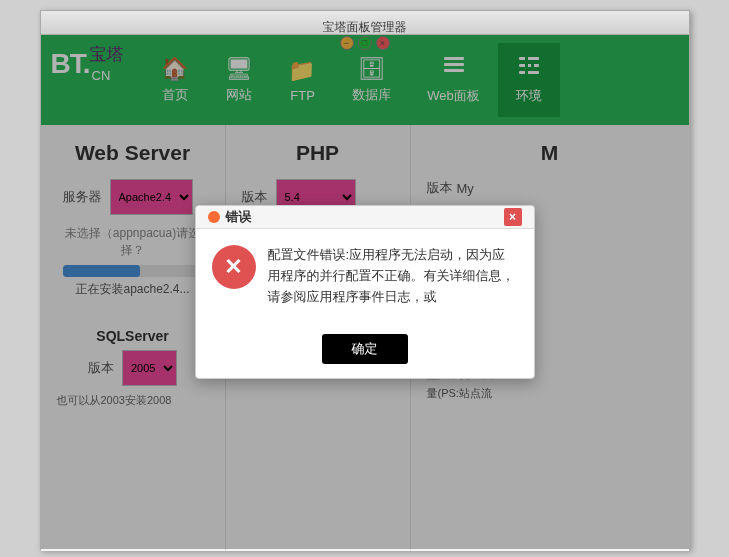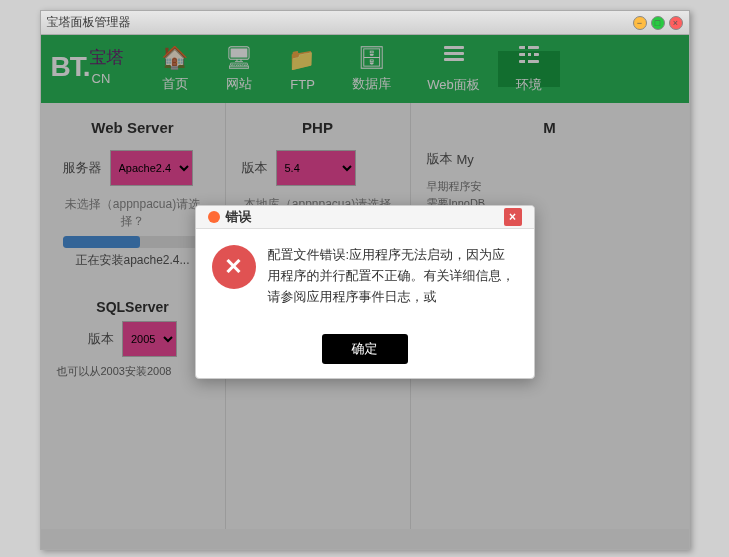--- a/index.html
+++ b/index.html
@@ -22,22 +22,23 @@
       position: relative;
       box-shadow: 2px 2px 6px rgba(0,0,0,0.3);
     }
 
     .window-titlebar {
       background: linear-gradient(to bottom, #e8e8e8, #d0d0d0);
       height: 24px;
       display: flex;
       align-items: center;
       justify-content: space-between;
-      padding: 0 6px;
+      padding: 8px 6px;
       border-bottom: 1px solid #aaa;
+      flex-direction: column;
     }
     .window-title-text {
       font-size: 12px;
       color: #333;
     }
     .window-controls {
       display: flex;
       gap: 4px;
     }
     .win-btn {
@@ -52,24 +53,24 @@
       cursor: pointer;
       color: #555;
     }
     .win-btn-close { background: #ff5f5f; }
     .win-btn-min { background: #ffbc42; }
     .win-btn-max { background: #28ca41; }
 
     
     .navbar {
       background: #2cb95a;
-      height: 68px;
-      display: flex;
-      align-items: flex-end;
-      padding: 16px 10px;
+      height: 90px;
+      display: flex;
+      align-items: flex-start;
+      padding: 8px 10px;
     }
 
     .logo-area {
       display: flex;
       align-items: center;
       margin-right: 20px;
     }
     .logo-bt {
       font-size: 28px;
       font-weight: bold;
@@ -134,21 +135,21 @@
       flex: 1;
       border-right: 1px solid #ddd;
       padding: 16px;
       min-width: 0;
     }
     .panel:last-child {
       border-right: none;
     }
 
     .panel-title {
-      font-size: 15px;
+      font-size: 21px;
       font-weight: bold;
       color: #333;
       text-align: center;
       margin-bottom: 14px;
     }
 
     .form-row {
       display: flex;
       align-items: center;
       margin-bottom: 10px;

